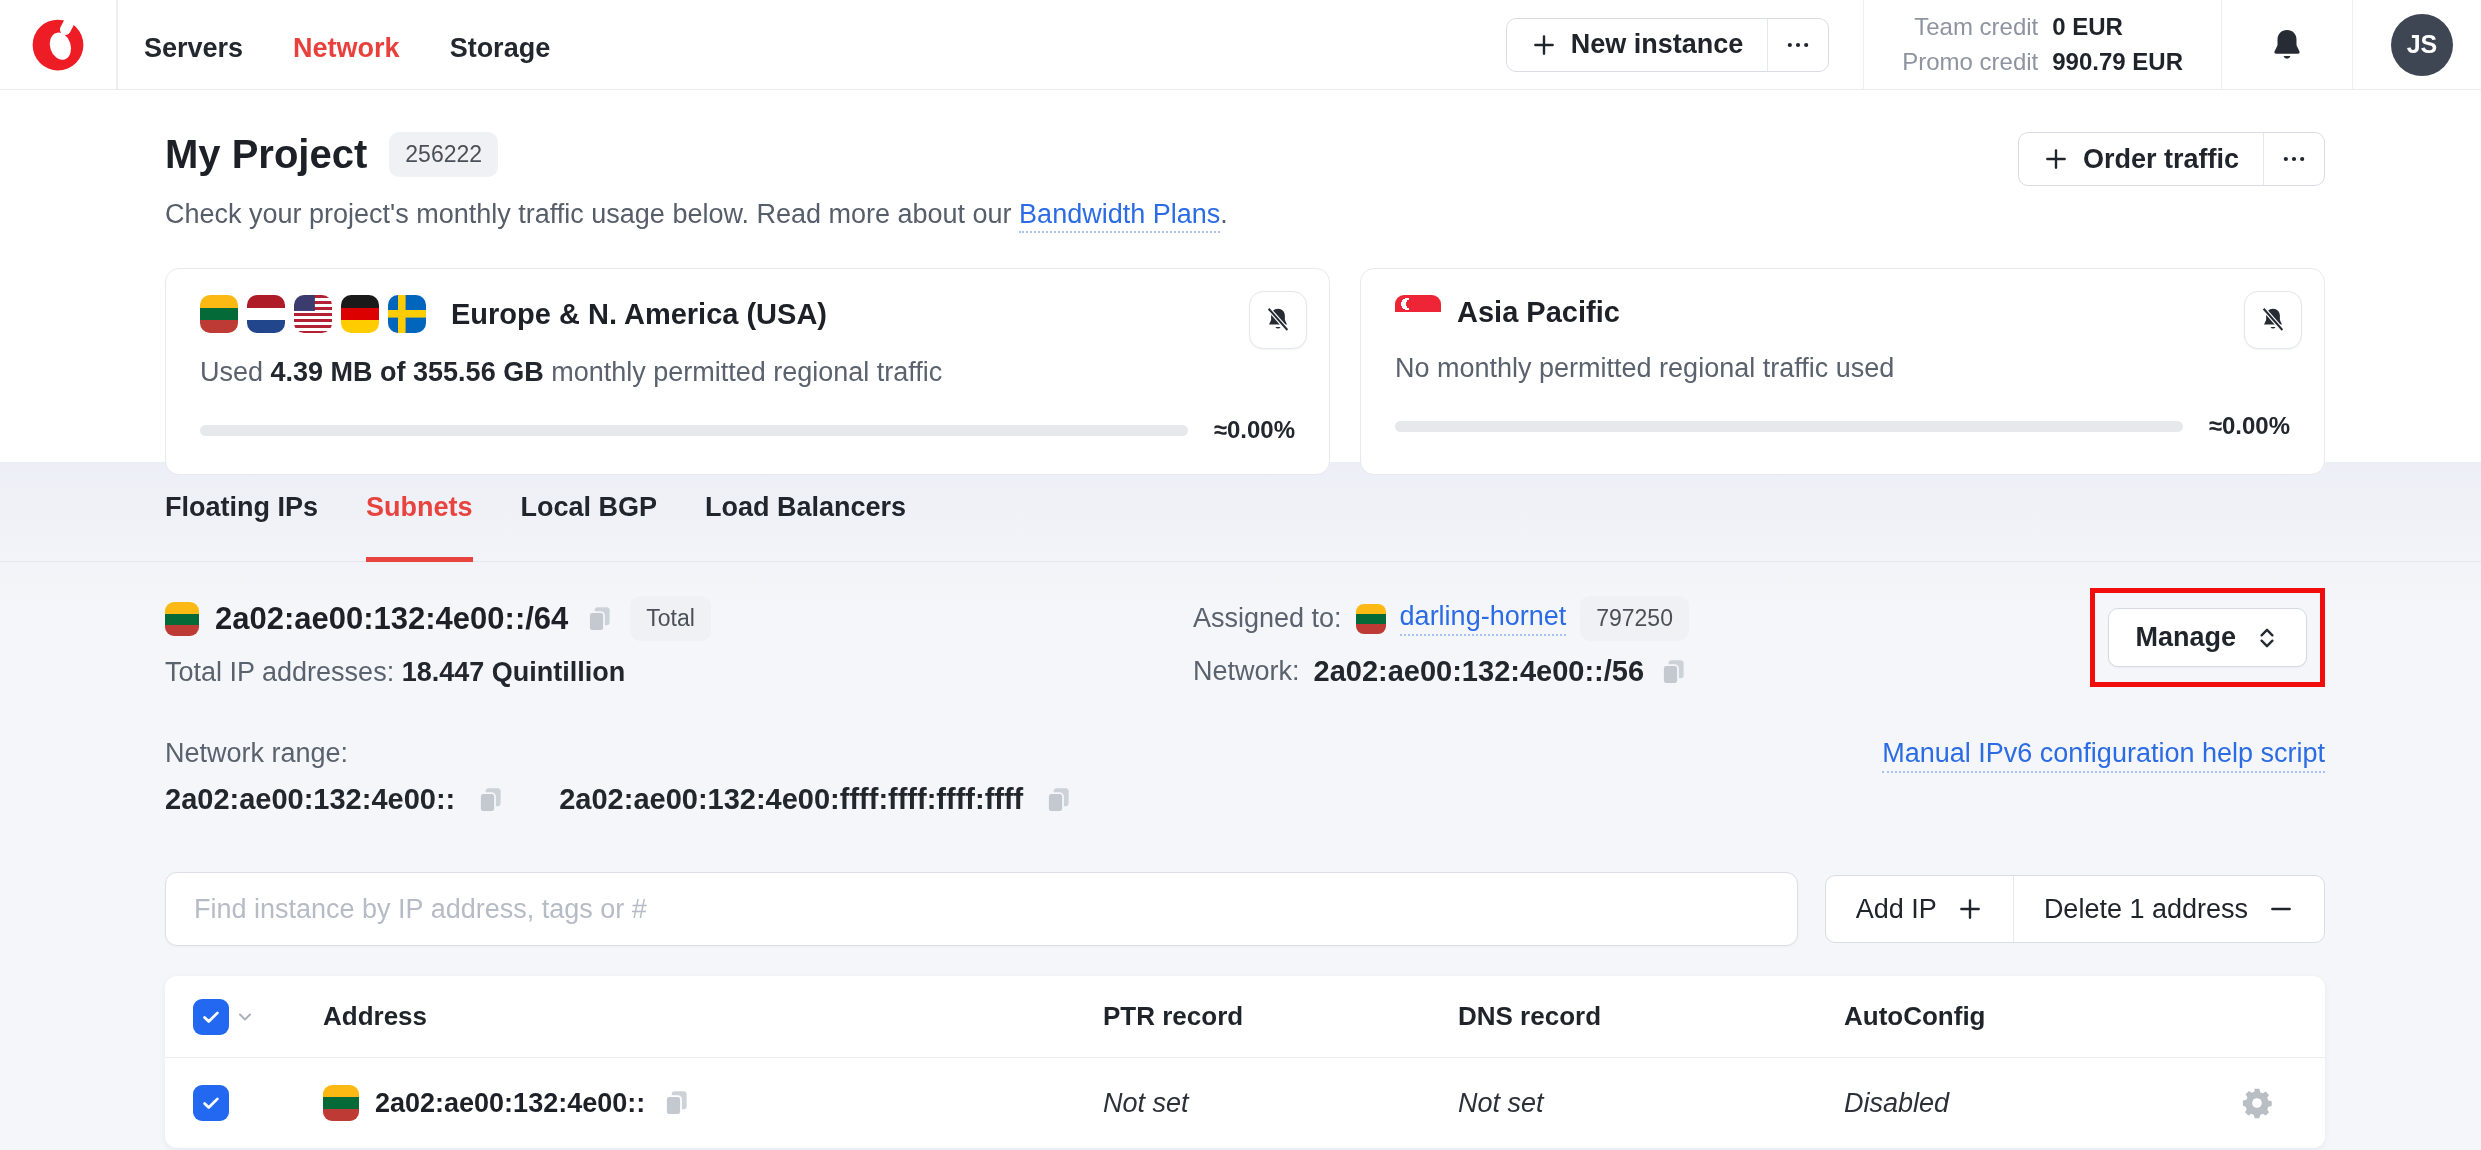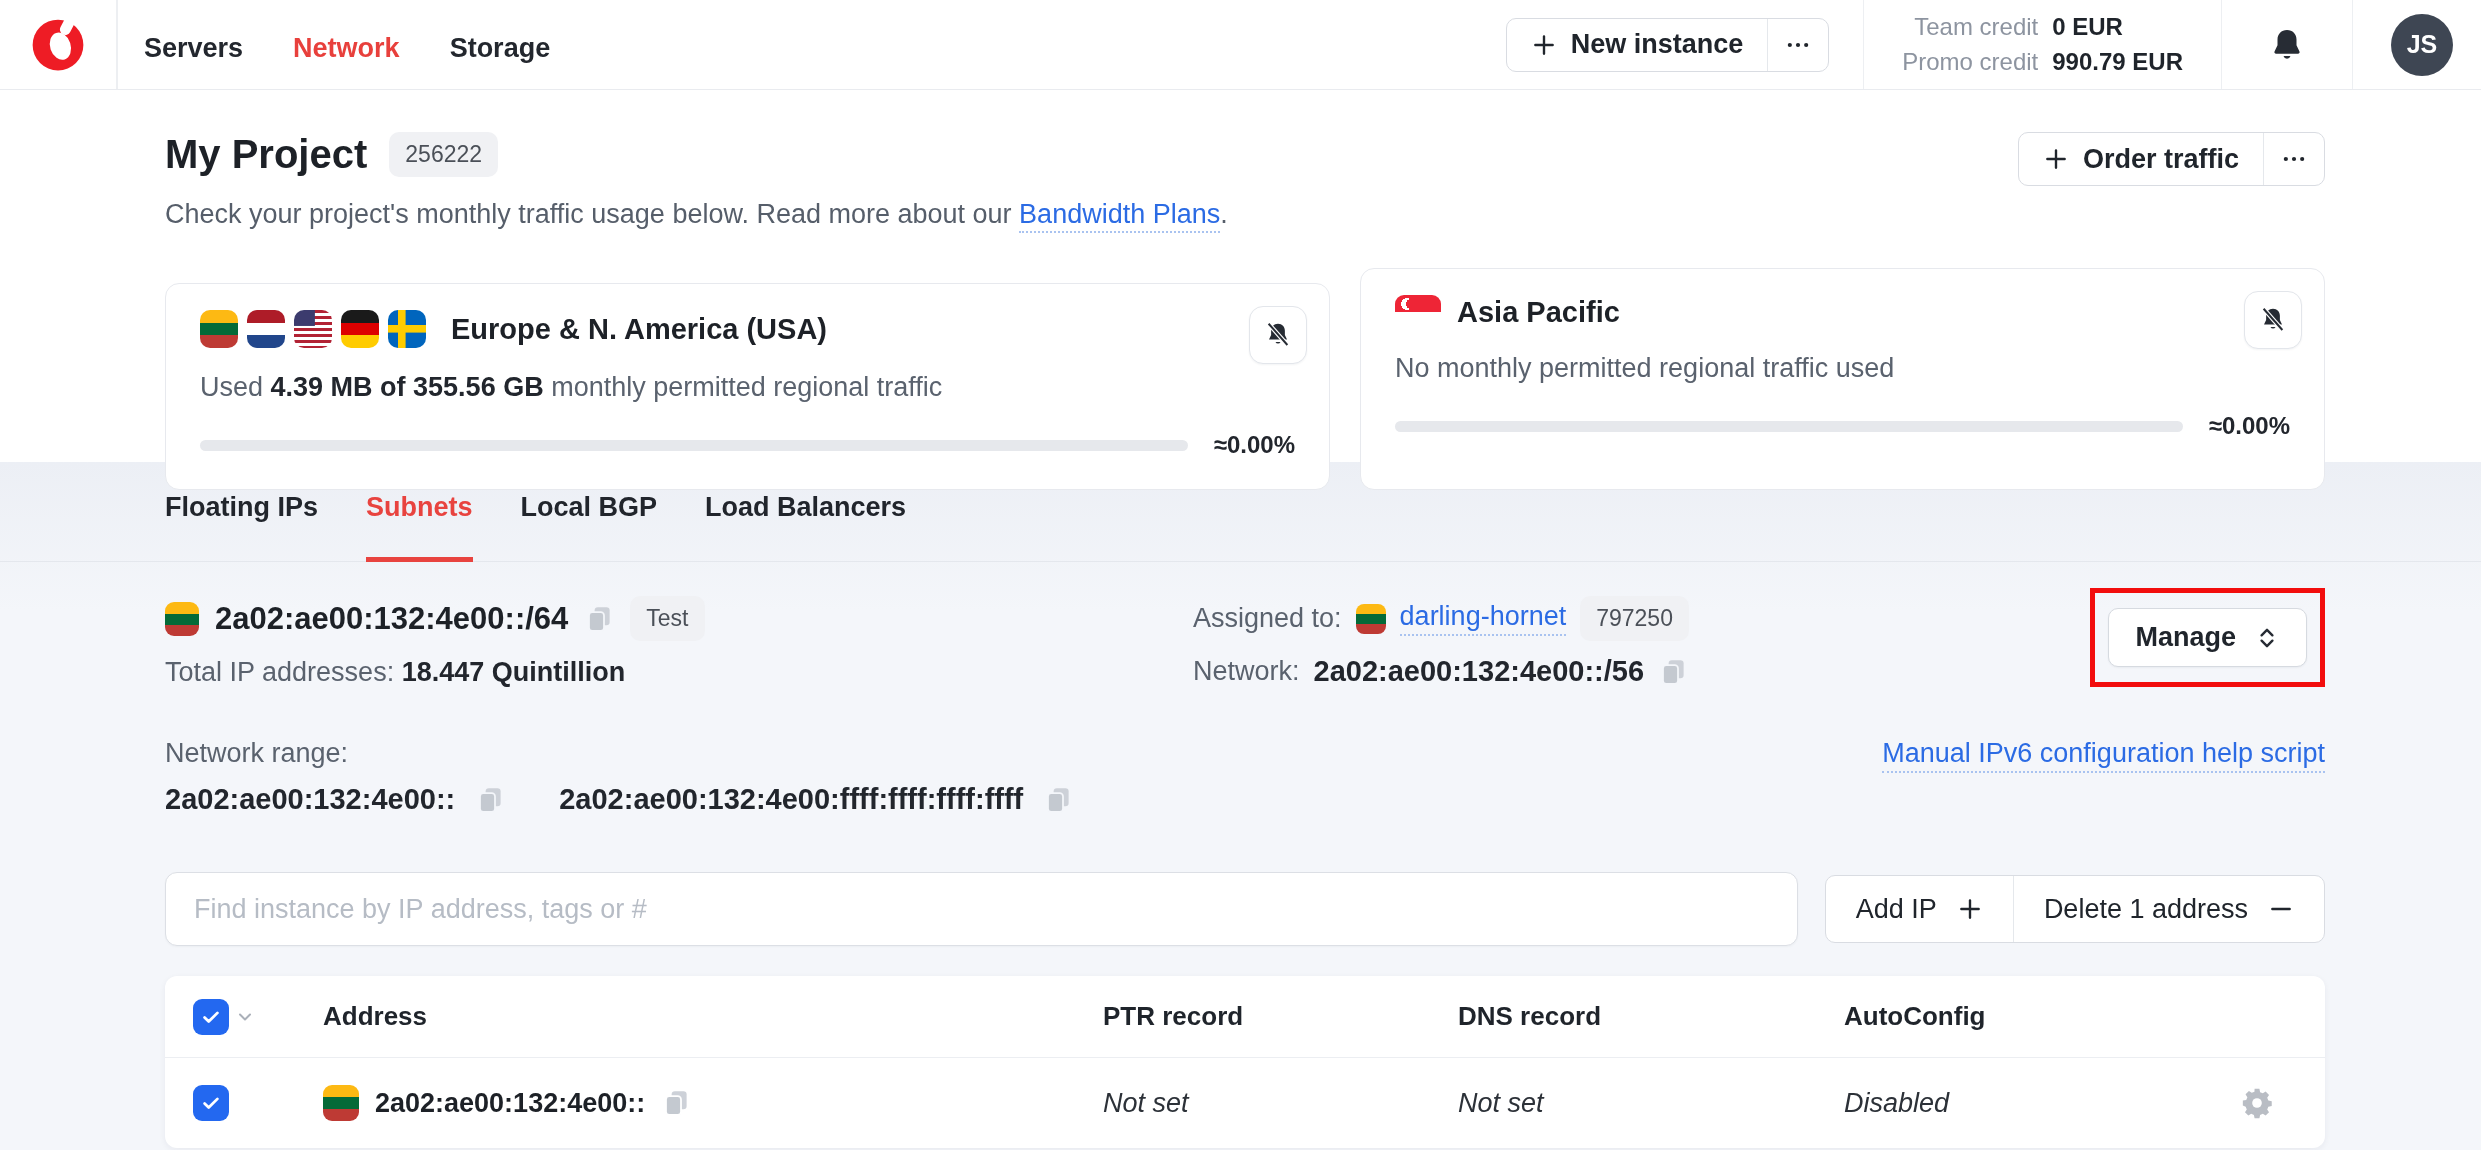--- a/index.html
+++ b/index.html
@@ -29,21 +29,21 @@
   
   .upper { height:372px; background:#fff; padding:42px 156px 0 165px; }
   .proj-head { display:flex; align-items:flex-start; justify-content:space-between; }
   .title-row { display:flex; align-items:center; gap:22px; }
   .h1 { font-size:40px; font-weight:700; color:#1d2127; }
   .pill { background:#f0f1f4; border-radius:10px; padding:9px 16px; font-size:23px; color:#4b5058; white-space:nowrap; }
   .desc { margin-top:22px; font-size:27px; color:#565e6a; }
   .link { color:#2b6be4; border-bottom:2px dotted #a9c3f0; padding-bottom:2px; cursor:pointer; }
   .cards { display:flex; gap:30px; margin-top:38px; }
   .card { background:#fff; border:1px solid #e7e9ee; border-radius:14px; padding:26px 34px 30px; position:relative; }
-  .card-1 { width:1165px;margin-top:15px; }
+  .card-1 { width:1165px; }
   .card-2 { width:965px; }
   .card-head { display:flex; align-items:center; }
   .card-title { font-size:29px; font-weight:700; color:#1d2127; margin-left:16px; white-space:nowrap; }
   .mute-btn { position:absolute; top:22px; right:22px; width:58px; height:58px; border:1px solid #e3e6eb; border-radius:14px; background:#fff; display:flex; align-items:center; justify-content:center; cursor:pointer; box-shadow:0 1px 2px rgba(25,39,62,.05); }
   .card-body { margin-top:24px; font-size:27px; color:#5a626e; }
   .card-body b { color:#22262d; }
   .progress-row { margin-top:28px; display:flex; align-items:center; gap:26px; }
   .track { flex:1; height:11px; background:#e6e8ec; border-radius:6px; position:relative; overflow:hidden; }
   .fill { position:absolute; left:0; top:0; bottom:0; background:#2368f0; border-radius:6px; }
   .pct { font-size:24px; font-weight:700; color:#22262d; white-space:nowrap; }
@@ -272,21 +272,21 @@
     <div>
       <div class="srow">
         <span class="flag f34 flag-lt"></span>
         <span class="cidr">2a02:ae00:132:4e00::/64</span>
         <span class="copy-btn">
           <svg width="30" height="30" viewBox="0 0 24 24">
               <rect x="8.5" y="2.5" width="12" height="14.5" rx="2.6" fill="#cdd1d8"></rect>
               <rect x="4" y="6.5" width="12" height="15" rx="2.6" fill="#c4c9d0" stroke="#f4f6fa" stroke-width="1.4"></rect>
             </svg>
         </span>
-        <span class="pill">Test</span>
+        <span class="pill">Total</span>
       </div>
       <div class="srow2">
         <span>Total IP addresses: </span><b>18.447 Quintillion</b>
       </div>
     </div>
     <div>
       <div class="gray-line">
         <span class="gray-lbl">Assigned to:</span>
         <span class="flag f30 flag-lt"></span>
         <span class="link">darling-hornet</span>

